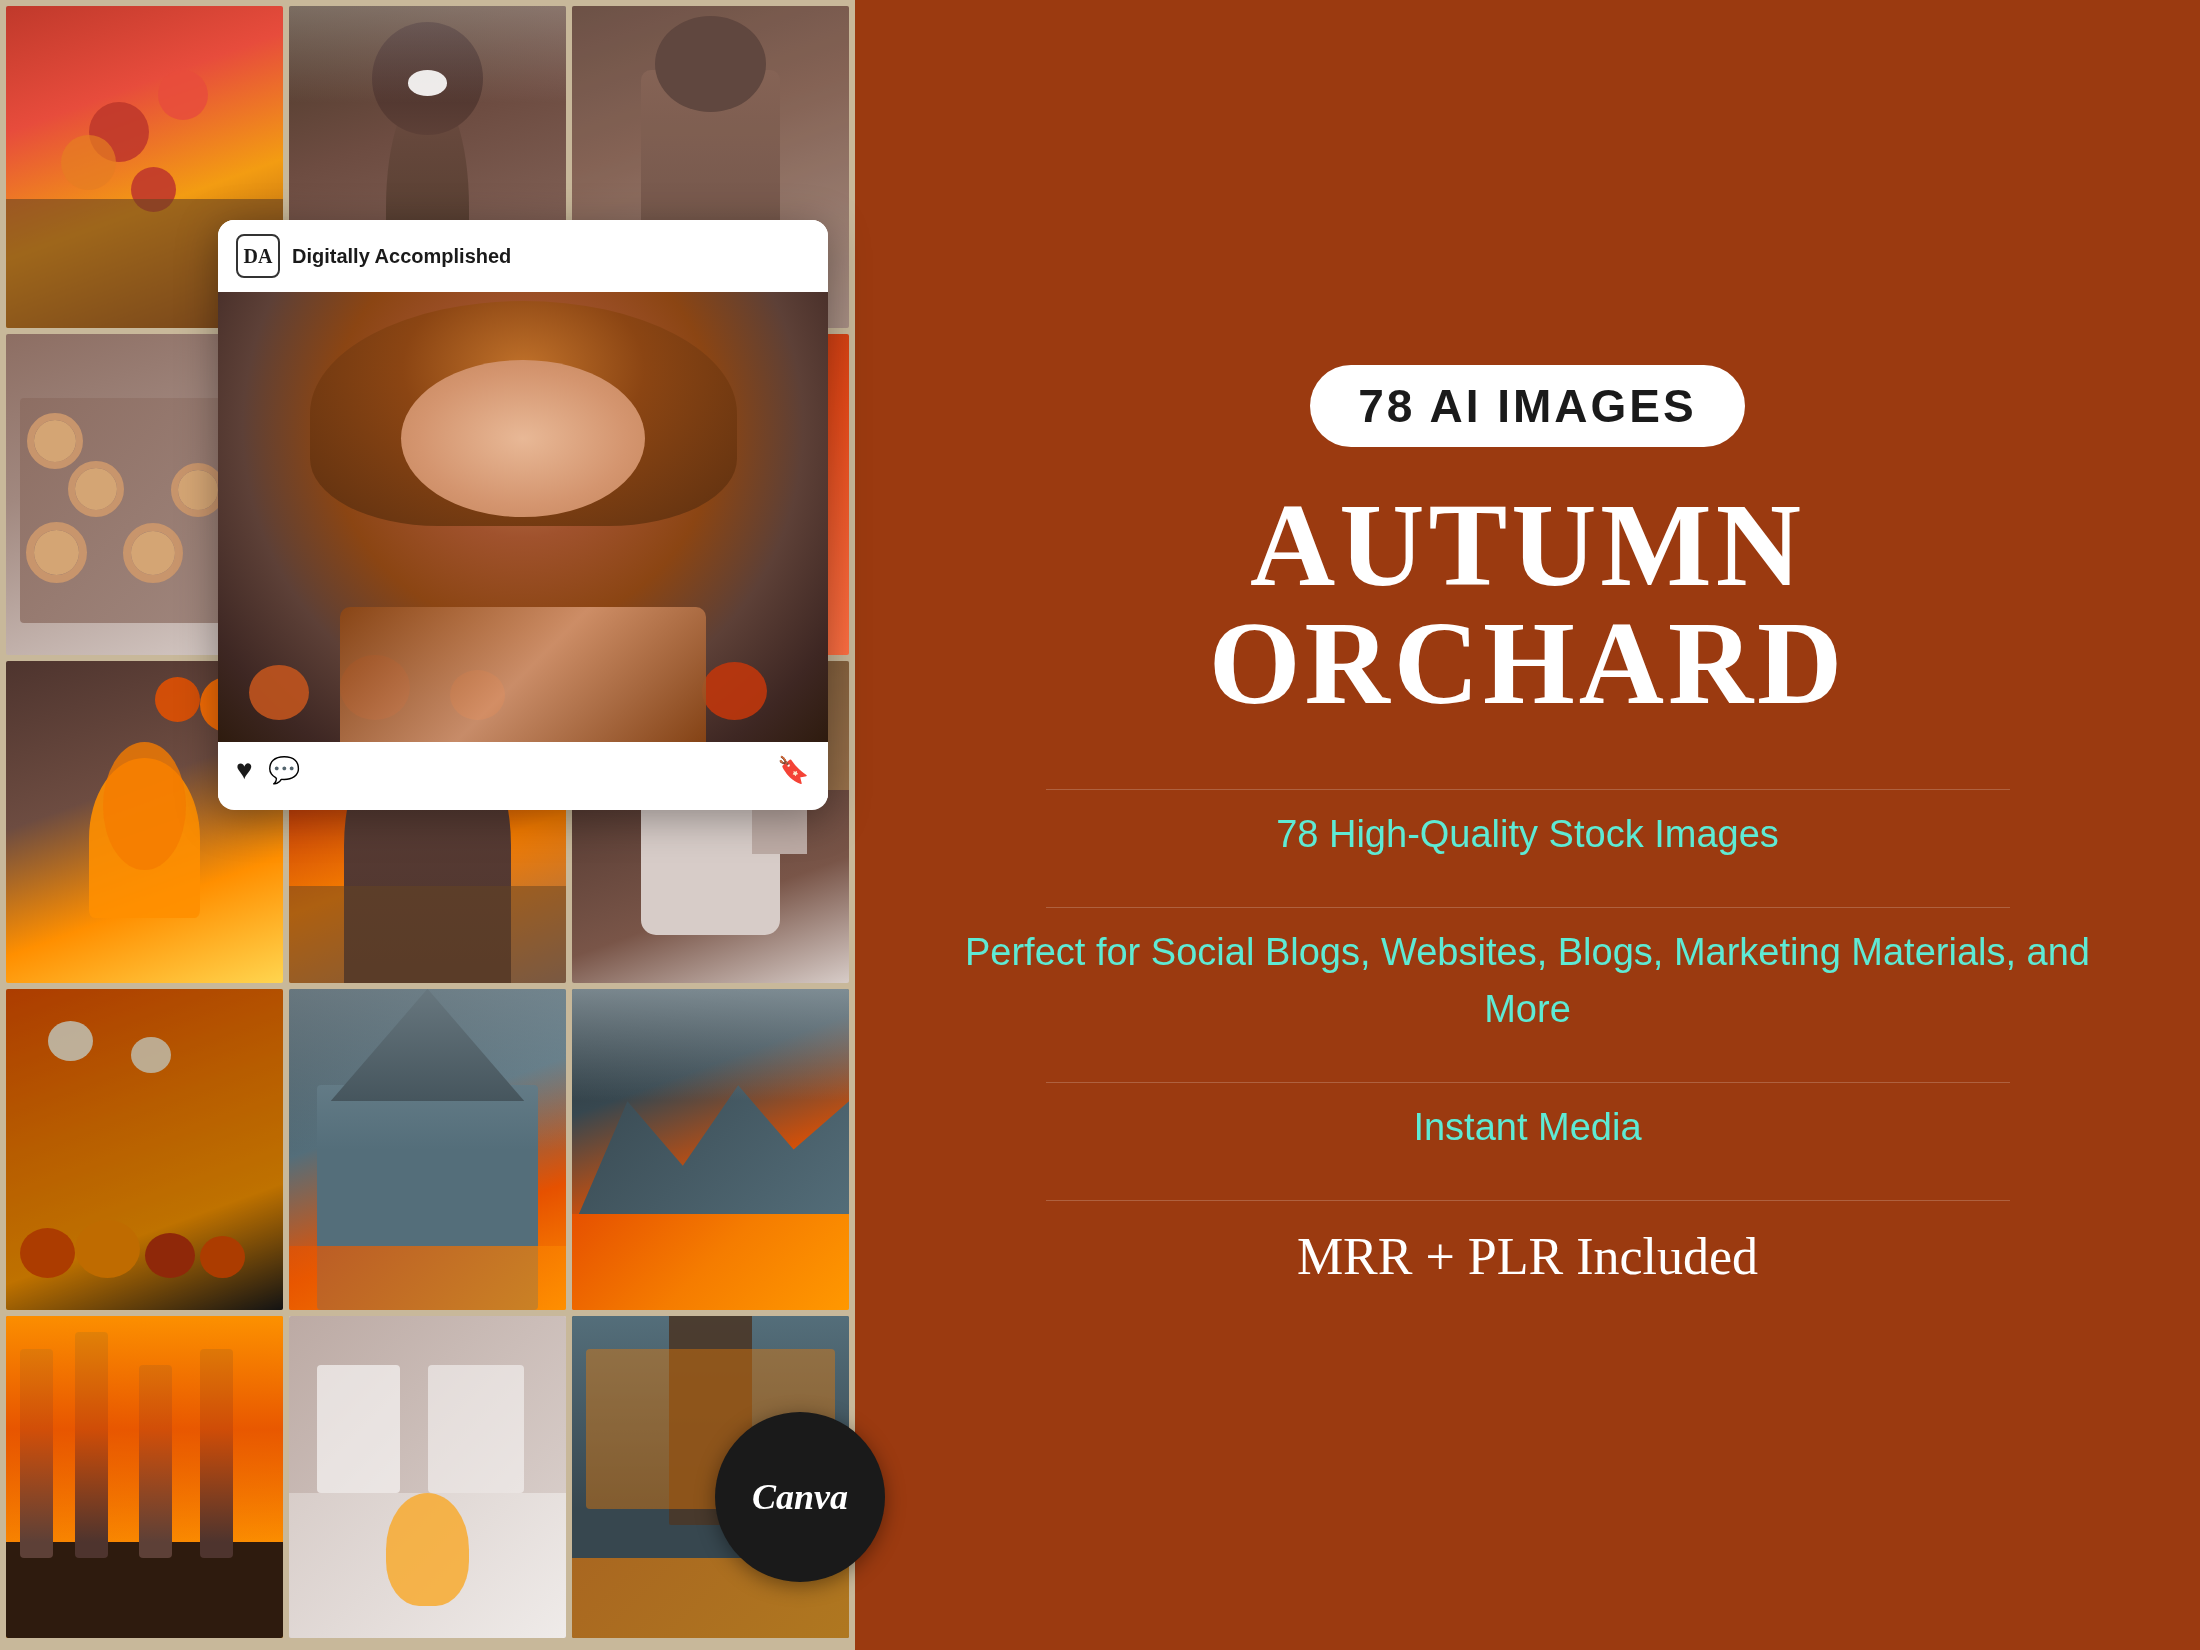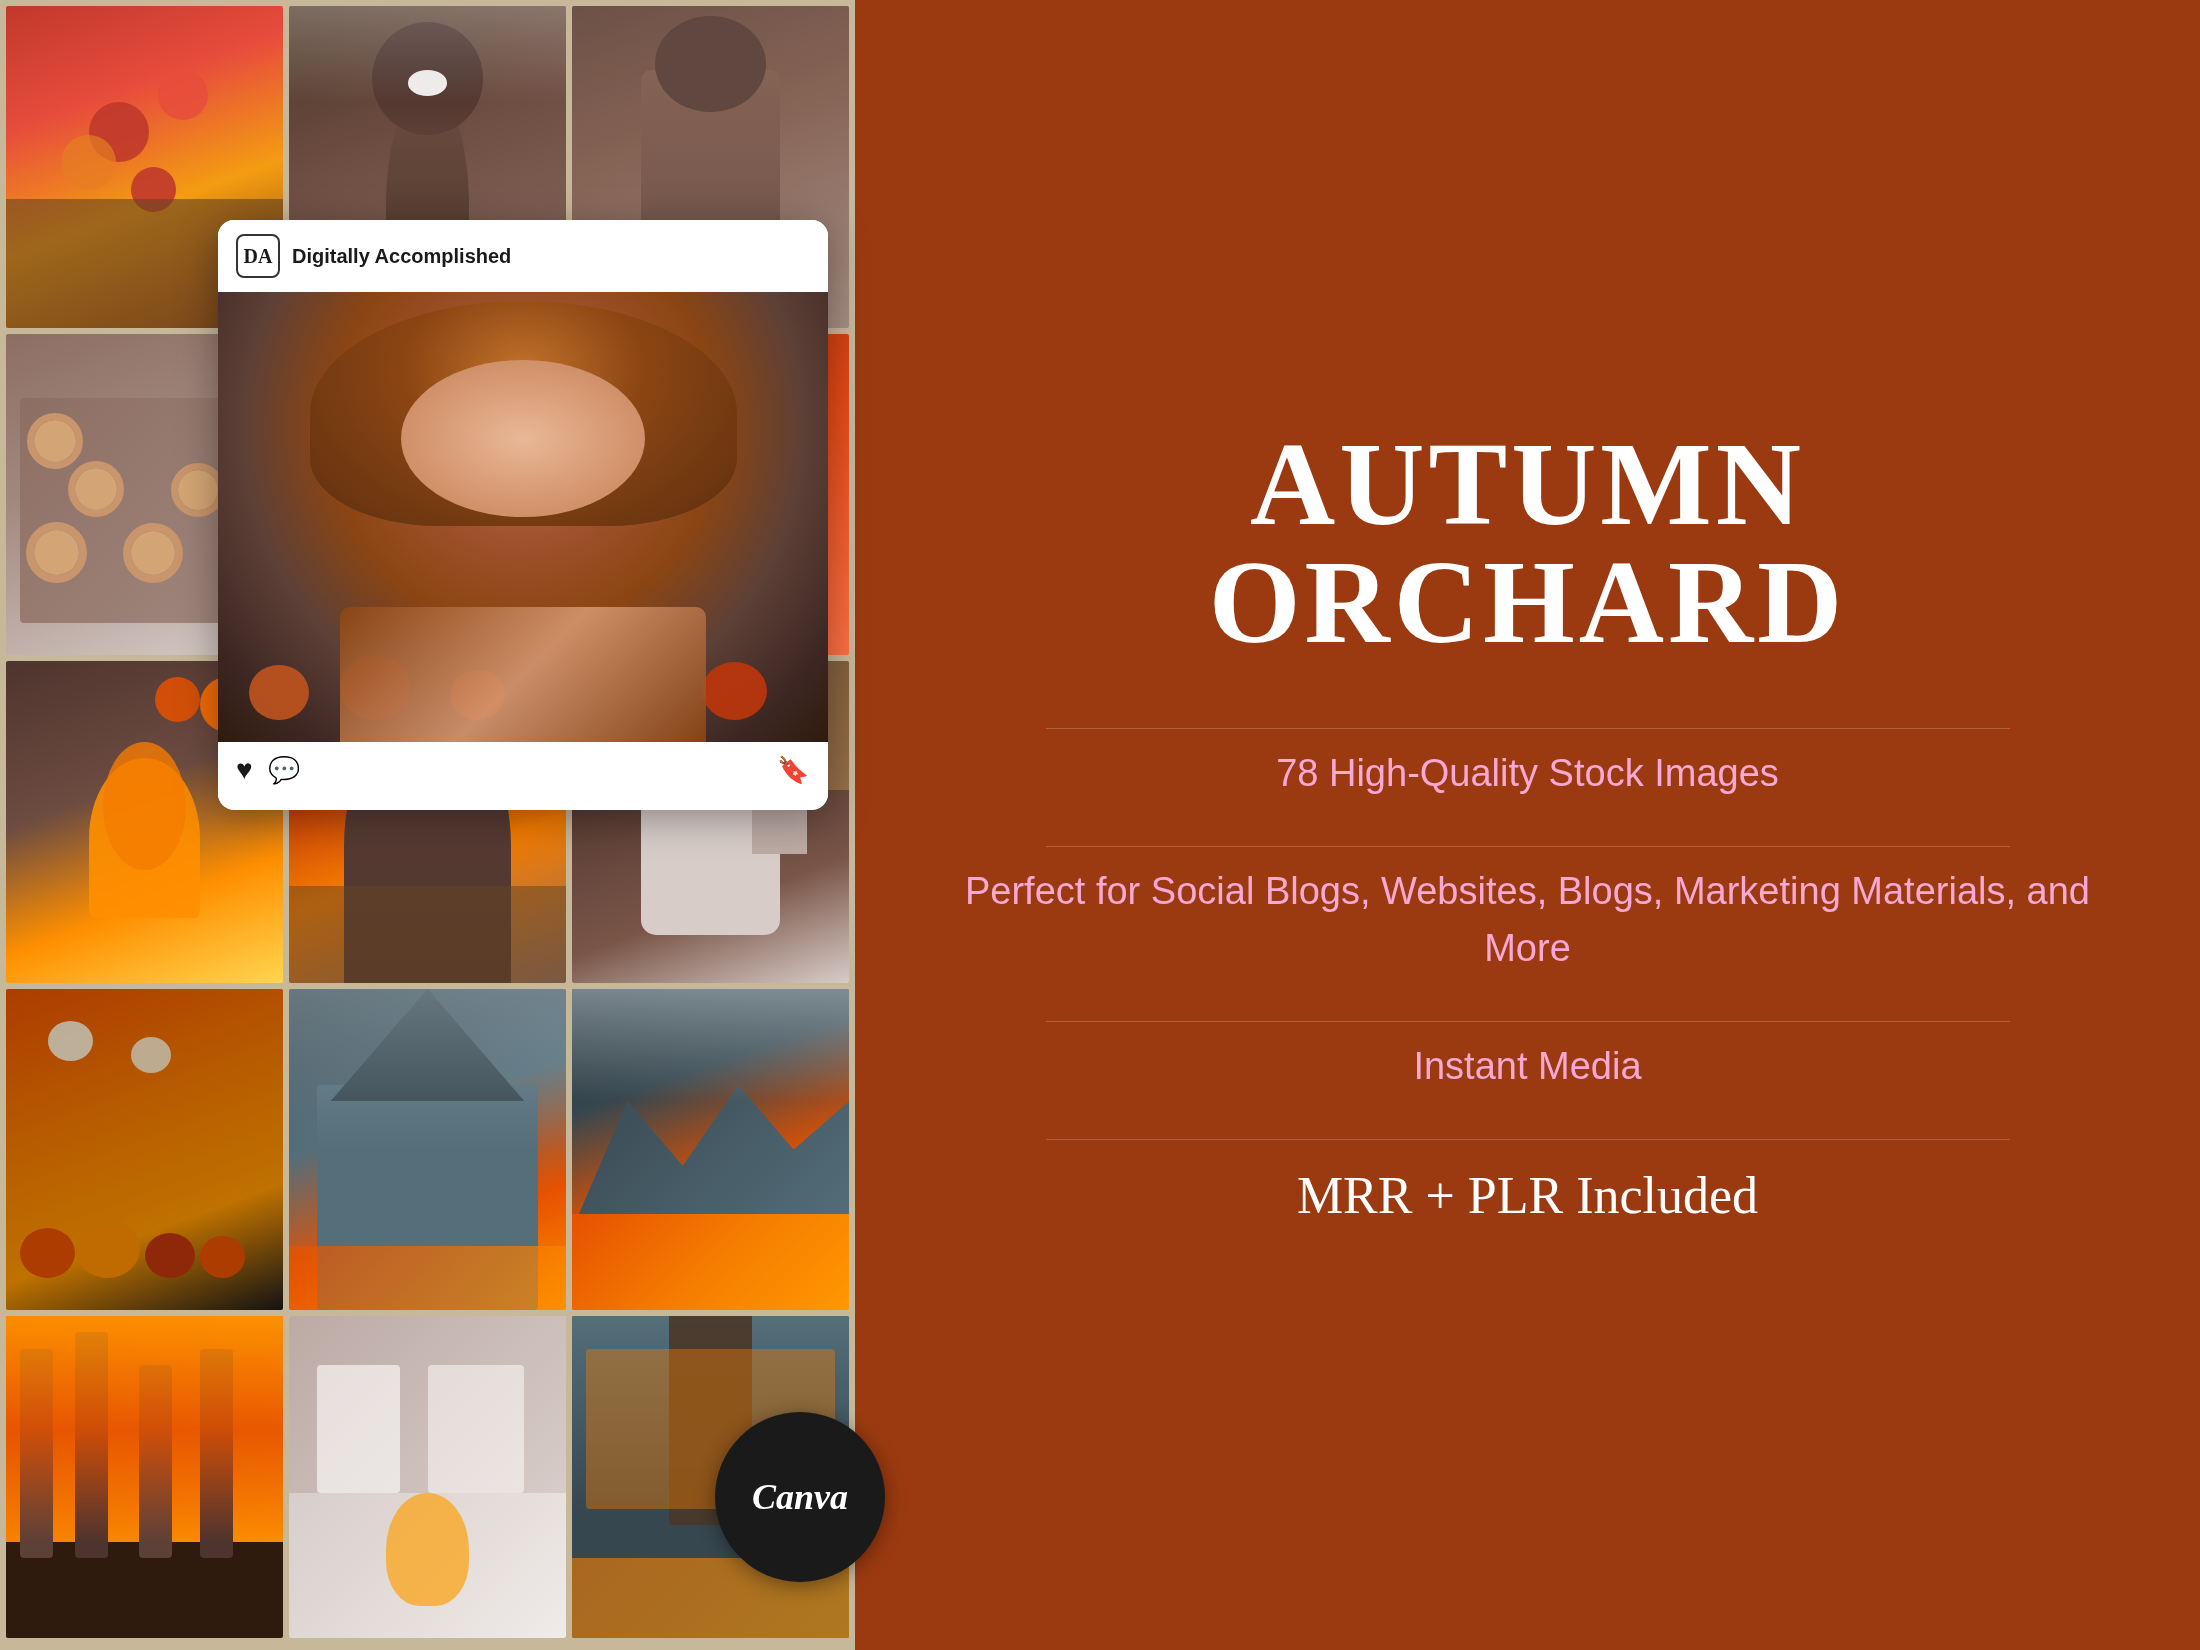--- a/index.html
+++ b/index.html
@@ -250,21 +250,21 @@
       color: white;
       text-align: center;
       line-height: 1.3;
       margin-bottom: 50px;
       font-family: Georgia, serif;
       font-weight: 400;
     }
 
     .feature-text {
       font-size: 38px;
-      color: #f9a8d4;
+      color: #5eead4;
       text-align: center;
       line-height: 1.5;
       margin-bottom: 28px;
       font-family: Arial, sans-serif;
       font-weight: 400;
     }
 
     .divider {
       width: 80%;
       height: 1px;
@@ -500,20 +500,23 @@
     </div>
   </div>
 
   <div class="canva-badge">
     <span class="canva-text">Canva</span>
   </div>
 </div>
 
 <div class="right-panel">
 
+  <div class="badge-78">
+    <span class="badge-78-text">78 AI IMAGES</span>
+  </div>
 
   <div class="title-autumn">AUTUMN</div>
   <div class="title-orchard">ORCHARD</div>
 
 
   <div class="divider"></div>
 
   <div class="feature-text">78 High-Quality Stock Images</div>
 
   <div class="divider"></div>

